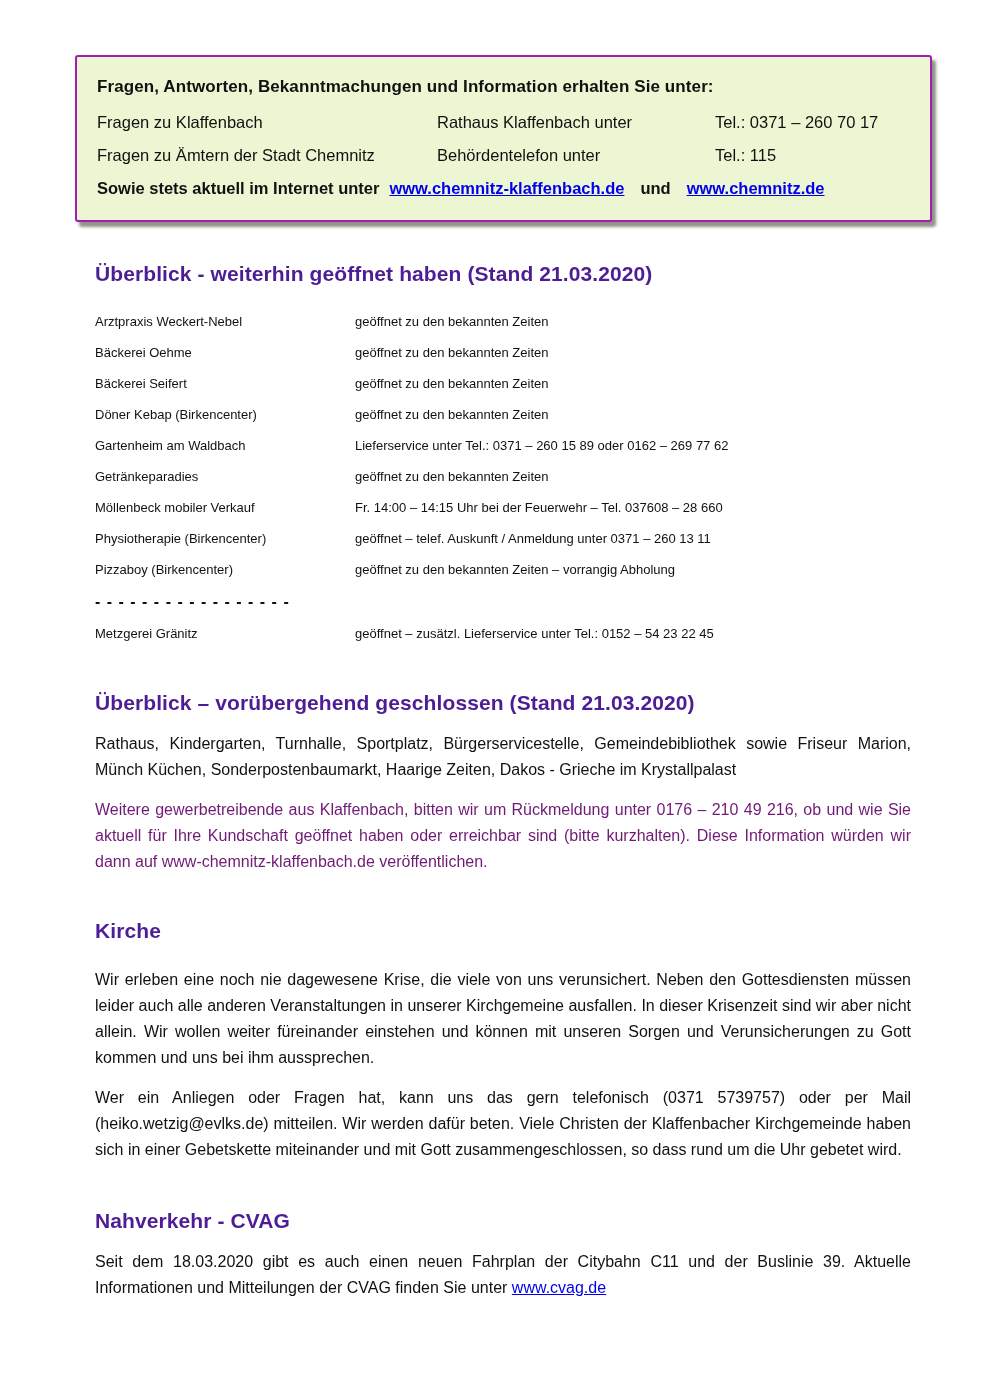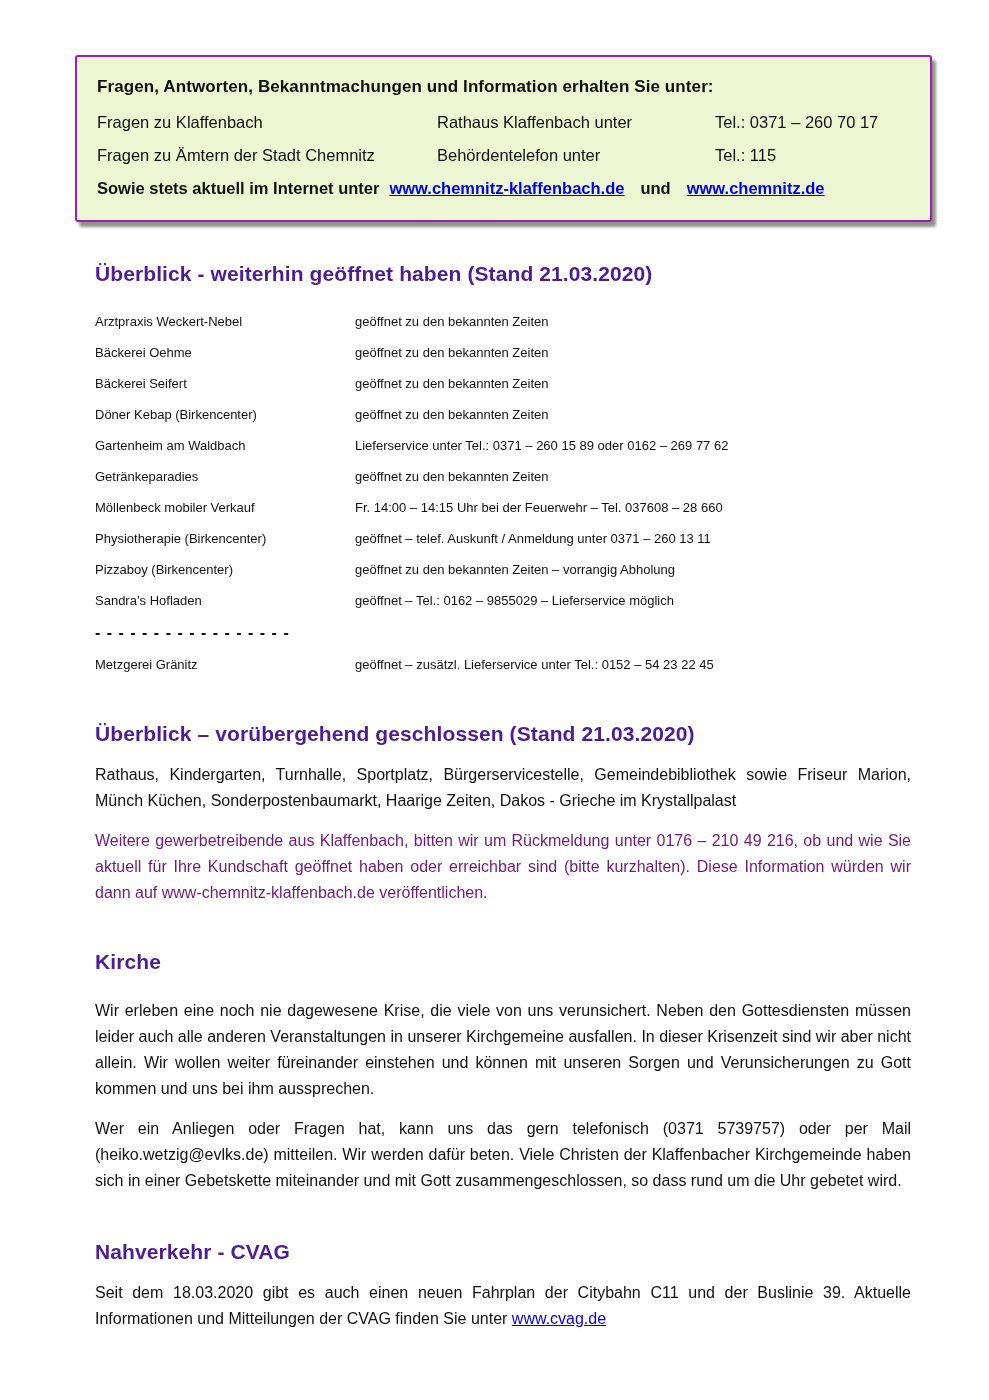--- a/index.html
+++ b/index.html
@@ -155,24 +155,20 @@
       <span>Fr. 14:00 – 14:15 Uhr bei der Feuerwehr – Tel. 037608 – 28 660</span>
     </div>
     <div class="entry-row">
       <span>Physiotherapie (Birkencenter)</span>
       <span>geöffnet – telef. Auskunft / Anmeldung unter 0371 – 260 13 11</span>
     </div>
     <div class="entry-row">
       <span>Pizzaboy (Birkencenter)</span>
       <span>geöffnet zu den bekannten Zeiten – vorrangig Abholung</span>
     </div>
-    <div class="entry-row">
-      <span>Sandra’s Hofladen</span>
-      <span>geöffnet – Tel.: 0162 – 9855029 – Lieferservice möglich</span>
-    </div>
 
     <div class="separator">- - - - - - - - - - - - - - - - -</div>
 
     <div class="entry-row">
       <span>Metzgerei Gränitz</span>
       <span>geöffnet – zusätzl. Lieferservice unter Tel.: 0152 – 54 23 22 45</span>
     </div>
 
     <h2 class="sec h-closed">Überblick – vorübergehend geschlossen (Stand 21.03.2020)</h2>
     <p class="body">Rathaus, Kindergarten, Turnhalle, Sportplatz, Bürgerservicestelle, Gemeindebibliothek sowie Friseur Marion, Münch Küchen, Sonderpostenbaumarkt, Haarige Zeiten, Dakos - Grieche im Krystallpalast</p>

